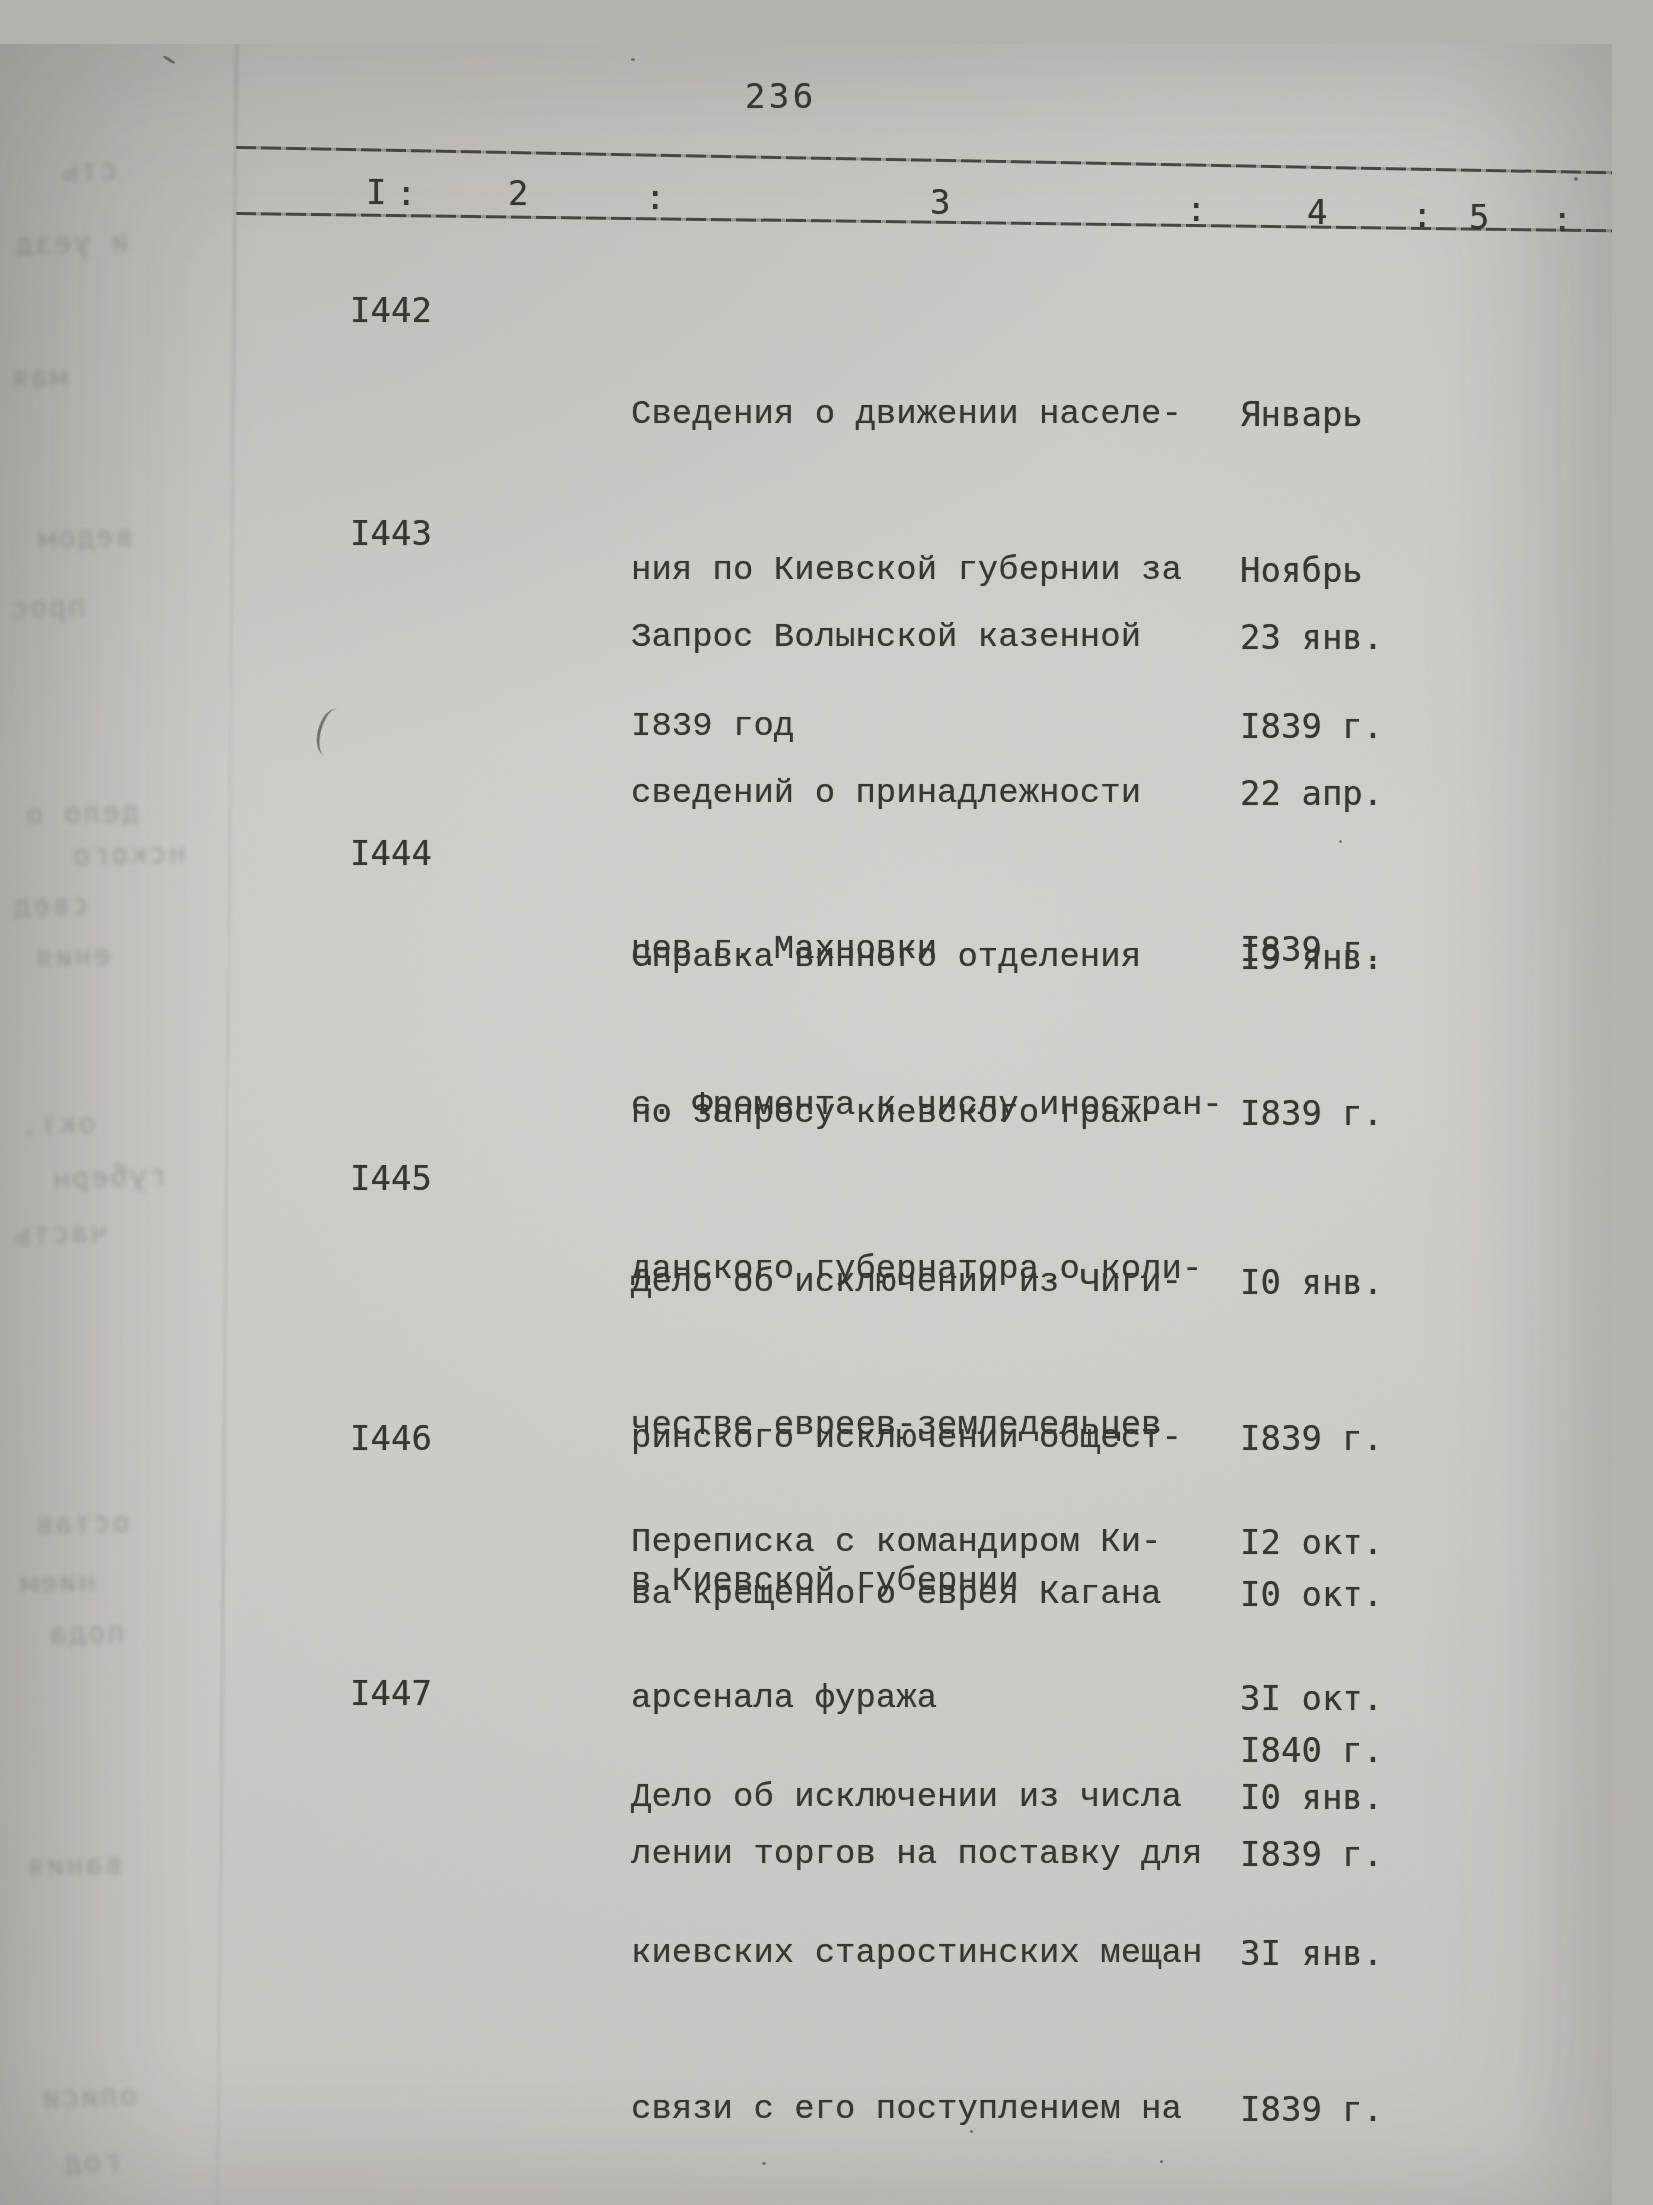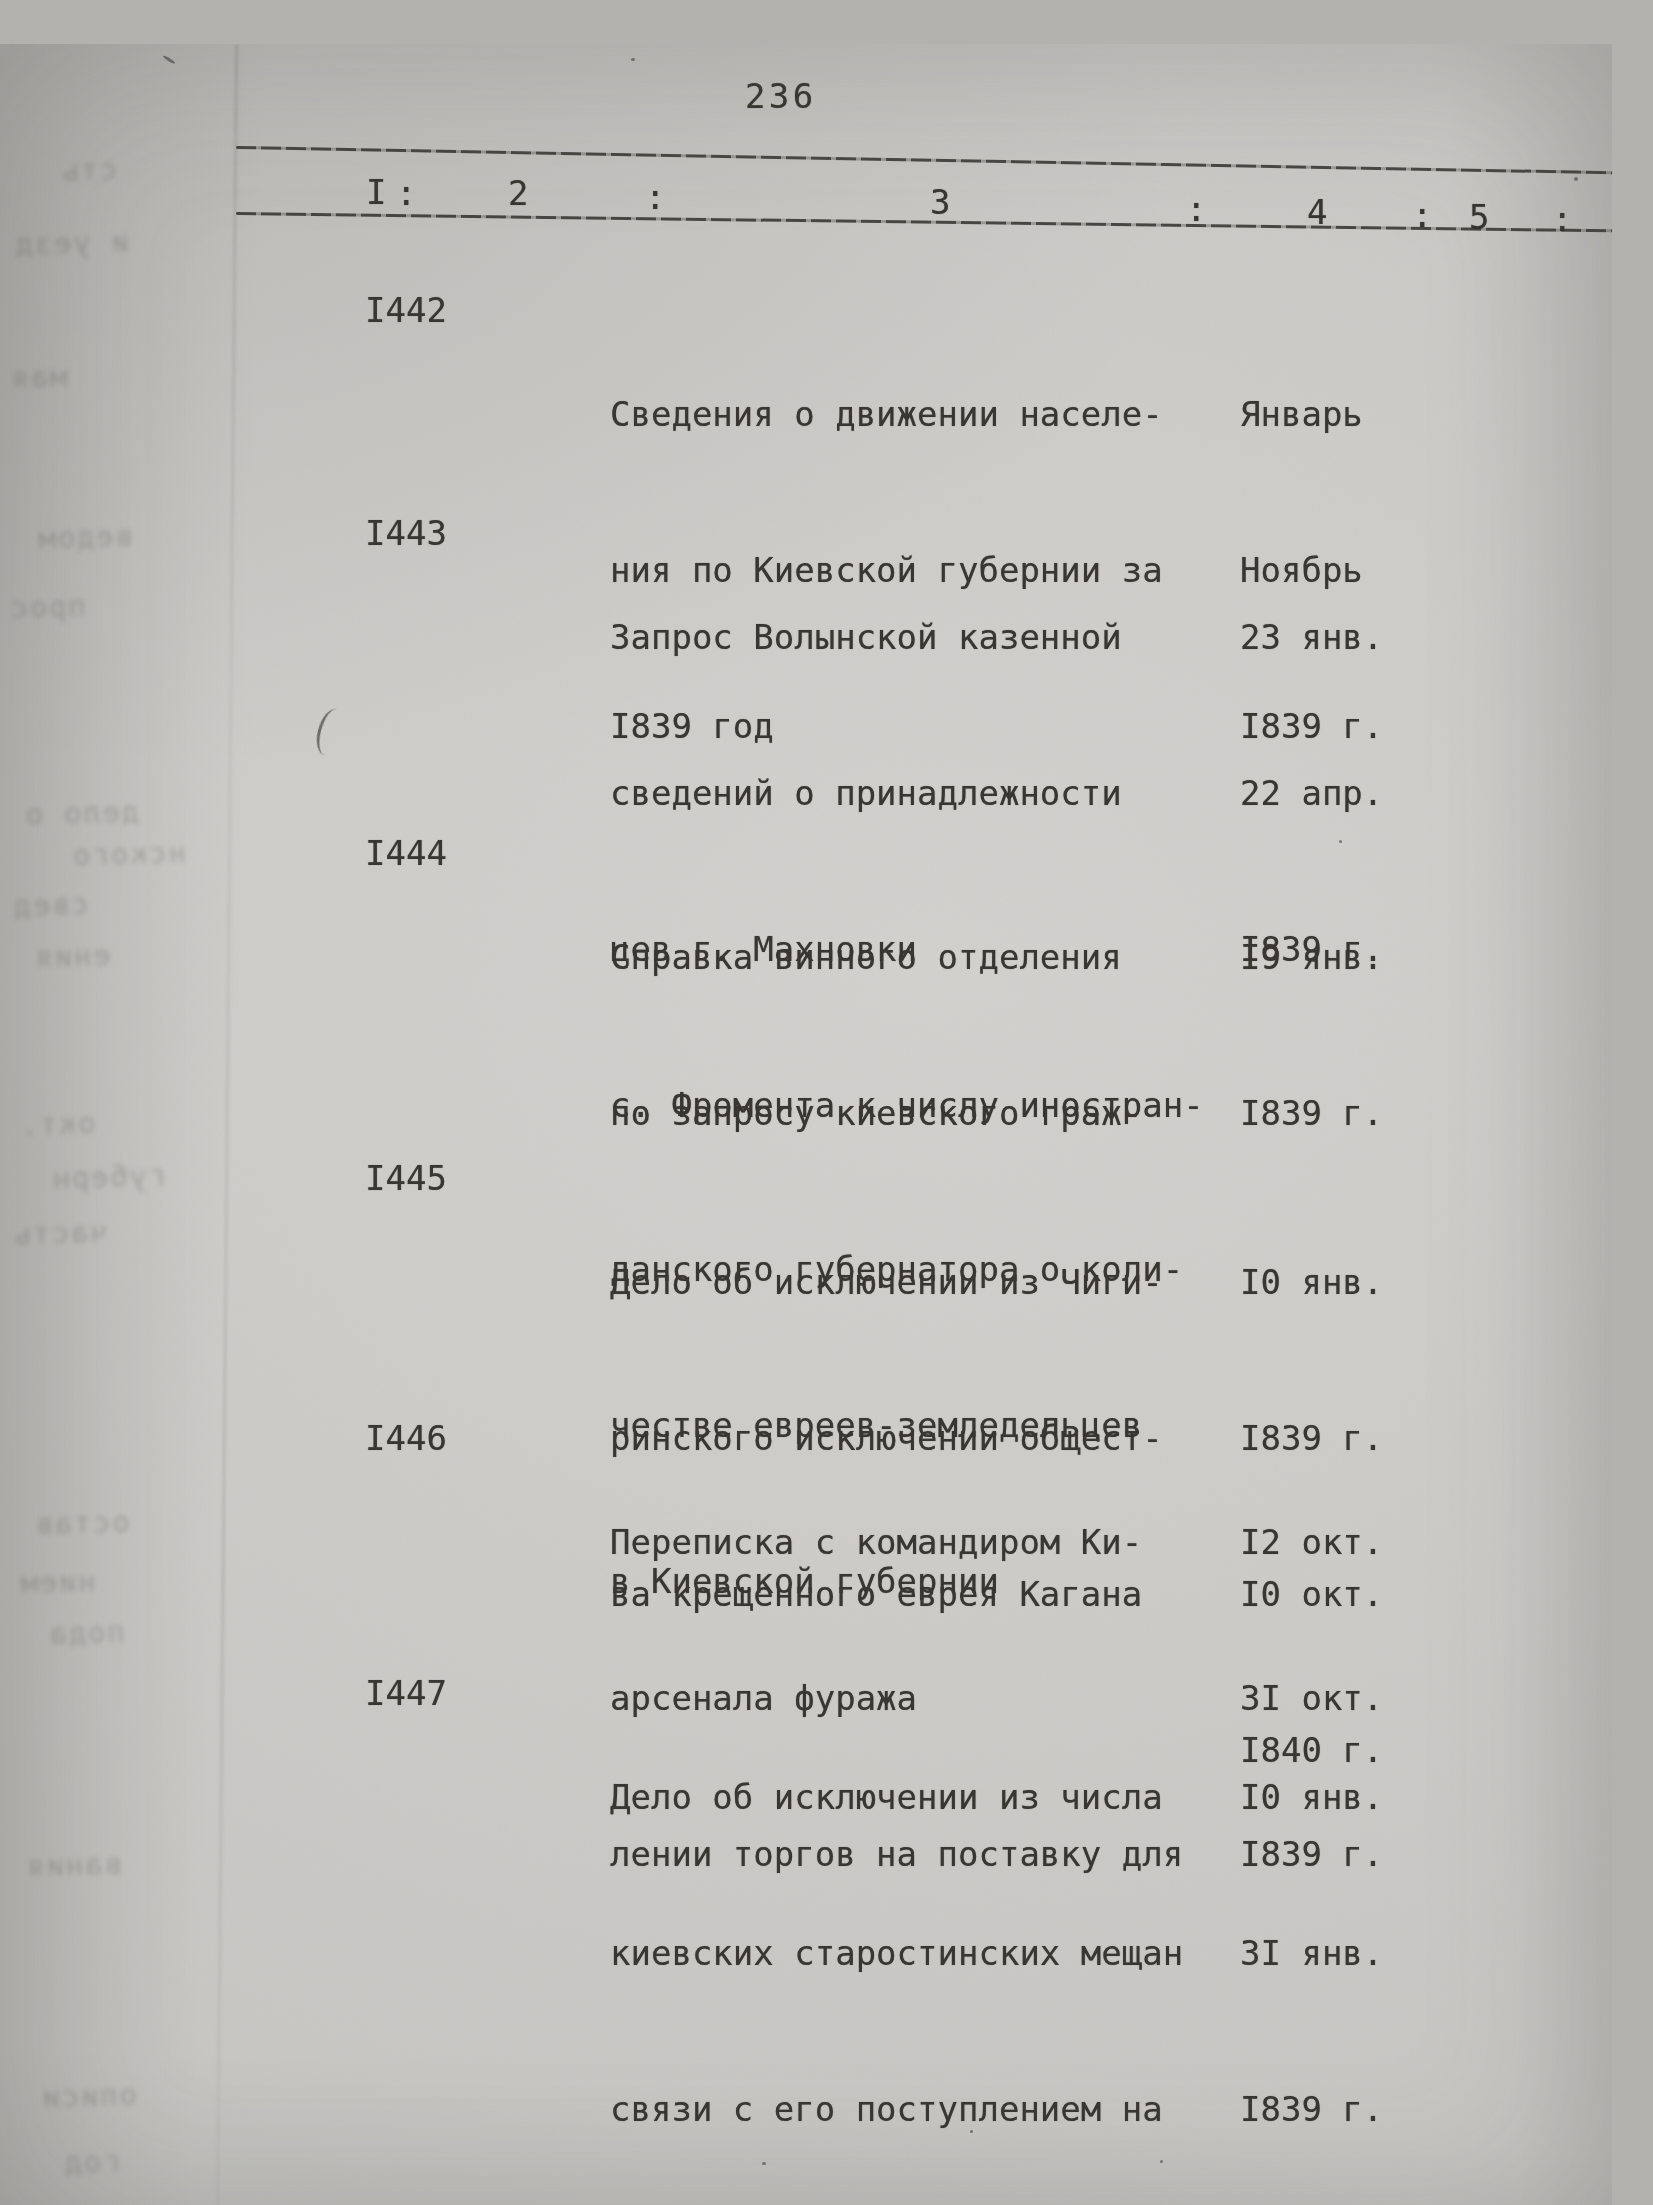--- a/index.html
+++ b/index.html
@@ -20,22 +20,22 @@
   .page-number{left:745px;top:25.5px;letter-spacing:3.4px;}
   .rule{position:absolute;left:236px;width:1418px;height:3.4px;border-radius:1.7px;
         transform-origin:left center;z-index:3;
         background:repeating-linear-gradient(90deg,
           rgba(45,44,40,.85) 0 20.4px, rgba(45,44,40,.30) 20.4px 25px);}
   .rule-top{top:102px;transform:rotate(1.05deg);}
   .rule-bottom{top:168px;transform:rotate(0.72deg);}
   .hcell{position:absolute;font-size:34px;line-height:41px;z-index:3;
          text-shadow:0 0 1px rgba(52,50,45,.55);}
   .entry{position:absolute;left:0;width:1654px;z-index:3;}
-  .entry .no{position:absolute;left:365px;top:0;}
-  .entry .title{position:absolute;left:610px;top:0;}
+  .entry .no{position:absolute;left:350px;top:0;}
+  .entry .title{position:absolute;left:631px;top:0;font-family:Liberation Mono, monospace;}
   .entry .dates{position:absolute;left:1240px;top:0;}
   .fold{position:absolute;left:235px;top:0;width:3.4px;height:2205px;z-index:2;
         transform:rotate(0.5deg);transform-origin:top center;filter:blur(1.7px);
         background:linear-gradient(180deg, rgba(70,68,64,.18), rgba(70,68,64,.07) 30%,
                     rgba(70,68,64,.15) 70%, rgba(70,68,64,.05));}
   .bleed{position:absolute;font-size:29px;line-height:34px;color:rgba(92,90,86,.6);
          transform:scaleX(-1) rotate(1.5deg);filter:blur(2.6px);opacity:.55;
          letter-spacing:1.7px;z-index:1;white-space:pre;}
   .speck{position:absolute;background:rgba(46,45,42,.55);border-radius:50%;z-index:4;}
   .pen-mark{position:absolute;left:318px;top:664px;width:20.4px;height:48px;z-index:3;

